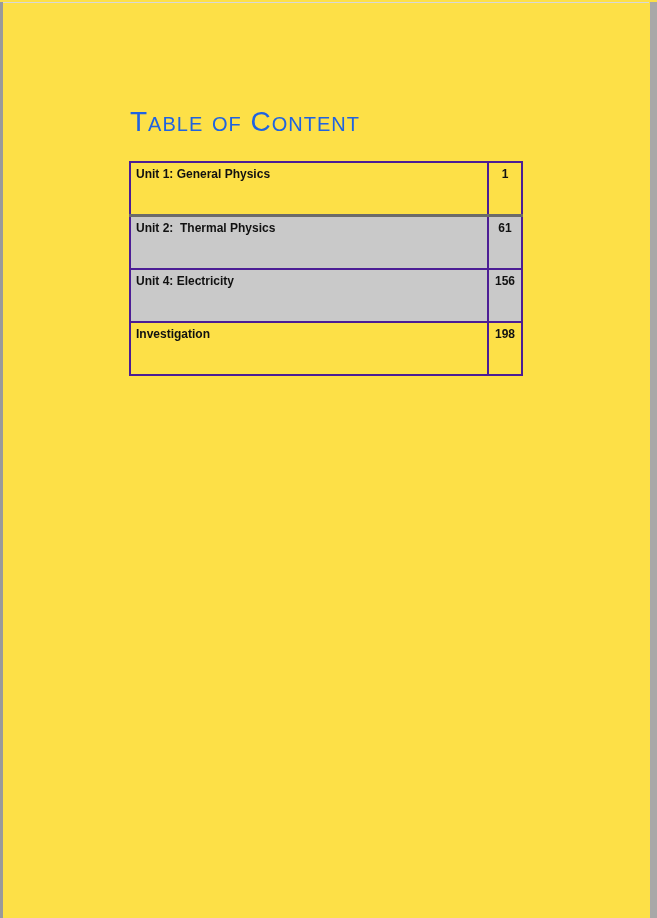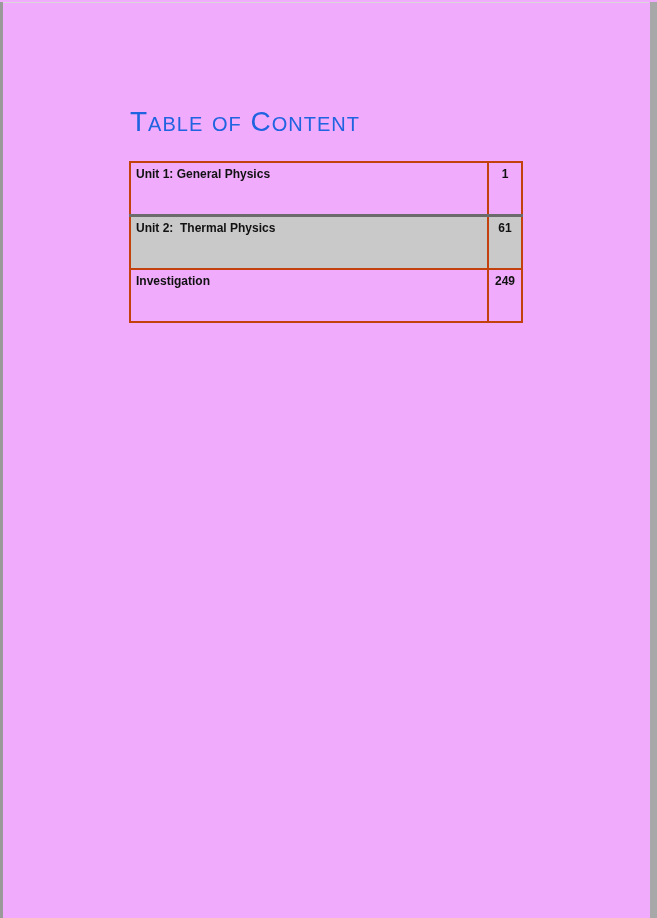--- a/index.html
+++ b/index.html
@@ -13,21 +13,21 @@
       position: relative;
       overflow: hidden;
       font-family: "Liberation Sans", sans-serif;
     }
     .page {
       position: absolute;
       left: 0;
       top: 0;
       width: 657px;
       height: 918px;
-      background: #f0abfc;
+      background: #fde047;
     }
     .edge-left {
       position: absolute;
       left: 0;
       top: 2px;
       width: 3px;
       height: 916px;
       background: #9a9a9a;
     }
     .edge-top {
@@ -60,21 +60,21 @@
     }
     .toc-table {
       position: absolute;
       left: 129px;
       top: 161px;
       width: 394px;
       border-collapse: collapse;
       border: 2px solid #6b6b6b;
     }
     .toc-table td {
-      border: 2px solid #c2410c;
+      border: 2px solid #4c1d95;
       height: 48px;
       vertical-align: top;
       padding: 3px 5px 0 5px;
       font-family: "Liberation Sans", sans-serif;
       font-weight: bold;
       font-size: 12px;
       color: #111111;
       line-height: 16px;
     }
     .toc-table tr.shaded td {
@@ -103,19 +103,23 @@
   <table class="toc-table">
     <tbody>
       <tr class="first">
         <td>Unit 1: General Physics</td>
         <td class="page-num">1</td>
       </tr>
       <tr class="shaded">
         <td style="white-space: pre;">Unit 2:  Thermal Physics</td>
         <td class="page-num">61</td>
       </tr>
+      <tr class="shaded">
+        <td>Unit 4: Electricity</td>
+        <td class="page-num">156</td>
+      </tr>
       <tr>
         <td>Investigation</td>
-        <td class="page-num">249</td>
+        <td class="page-num">198</td>
       </tr>
     </tbody>
   </table>
 </div>
 
 </body></html>

